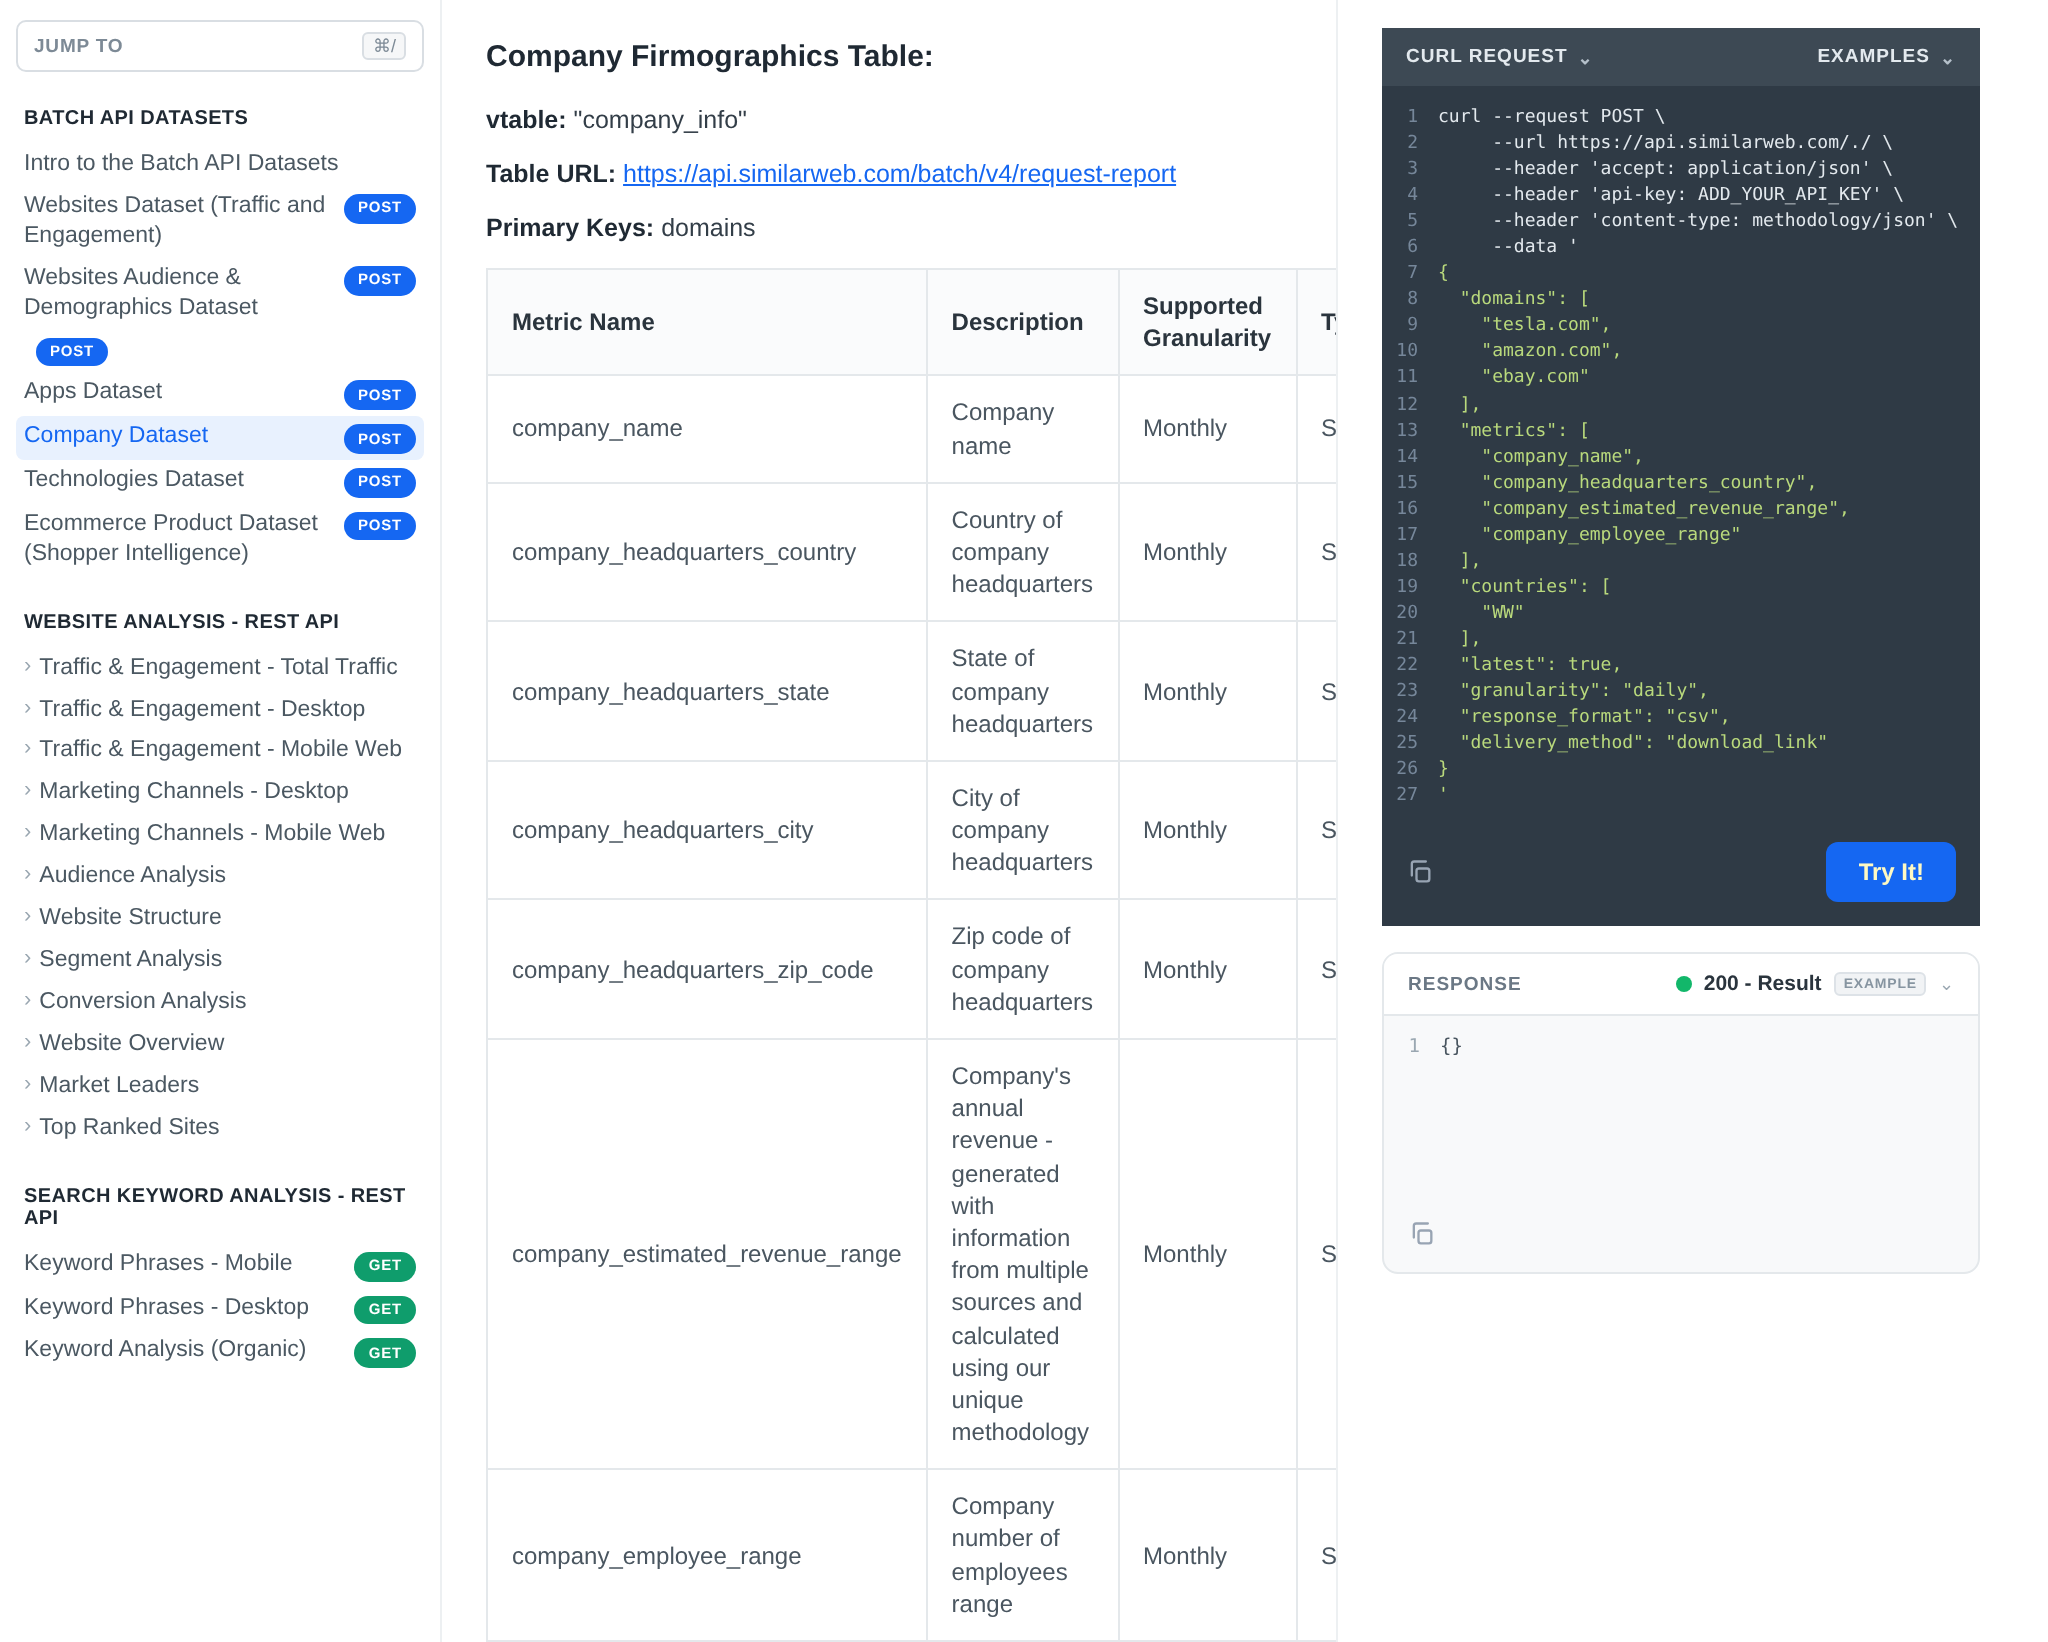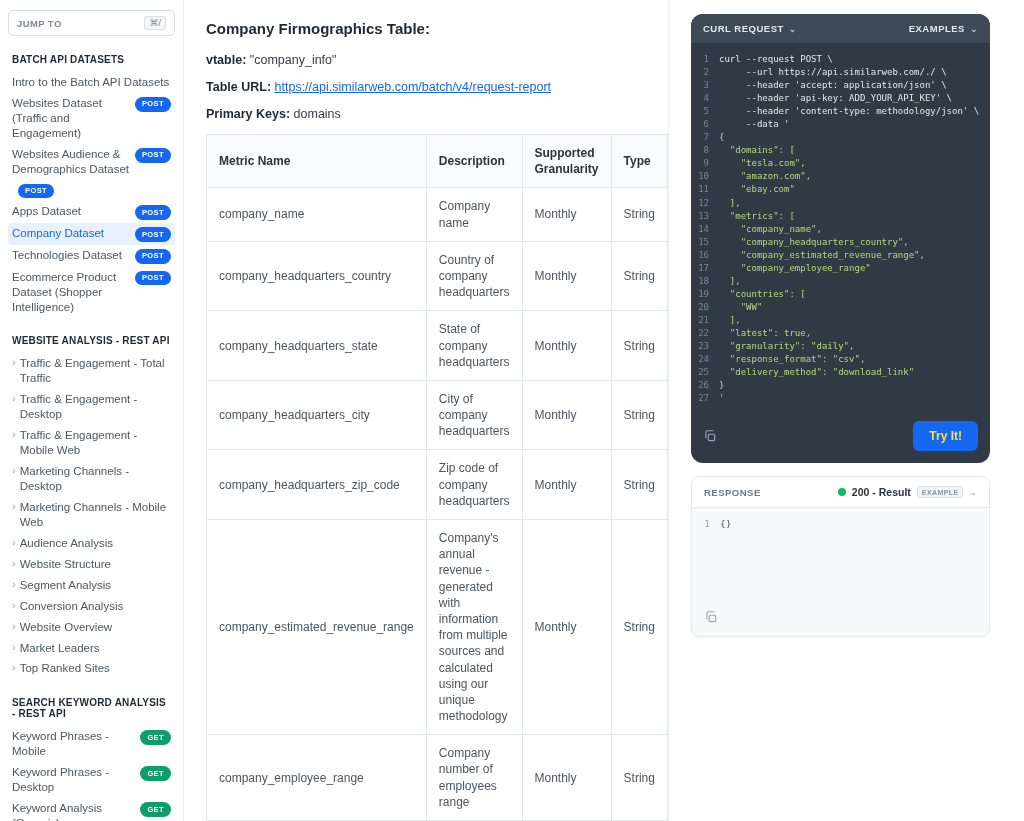--- a/index.html
+++ b/index.html
@@ -1,20 +1,20 @@
 <!DOCTYPE html>
 <html><head>
 <meta charset="utf-8">
 <style>
   * { margin:0; padding:0; box-sizing:border-box; }
   html,body { width:1024px; height:821px; overflow:hidden; }
   body { font-family:"Liberation Sans", sans-serif; background:#ffffff; color:#2a343d; display:flex; }
 
   
-  .sidebar { width:184px; flex:none; border-right:1px solid #edf0f2; padding:10px 8px 0 8px; overflow:hidden; }
+  .sidebar { width:221px; flex:none; border-right:1px solid #edf0f2; padding:10px 8px 0 8px; overflow:hidden; }
   .jump-box { display:flex; align-items:center; justify-content:space-between; border:1px solid #d9dee3; border-radius:5px; padding:5px 8px; background:#fff; cursor:pointer; }
   .jump-label { font-size:9.5px; font-weight:bold; color:#7d8a96; letter-spacing:.4px; }
   .kbd { font-size:9px; border:1px solid #d9dee3; border-radius:3px; padding:1px 4px; color:#7d8a96; background:#f6f7f8; }
   .section-title { font-size:10px; font-weight:bold; color:#1f2933; margin:18px 4px 7px 4px; letter-spacing:.2px; }
   .nav-item { display:flex; align-items:flex-start; padding:3px 4px; border-radius:4px; color:#4b5862; cursor:pointer; line-height:1.3; }
   .nav-item.active { background:#e8f1fe; color:#1567f2; }
   .nav-label { flex:1; font-size:11.5px; }
   .chev { color:#9aa7b1; margin-right:4px; font-size:11px; line-height:1.2; flex:none; }
   .badge { font-size:7.5px; font-weight:bold; color:#fff; border-radius:8px; padding:2.5px 7px; margin-left:6px; margin-top:1px; flex:none; letter-spacing:.4px; }
   .badge.post { background:#1567f2; }
@@ -28,31 +28,31 @@
   .link { color:#1567f2; text-decoration:underline; cursor:pointer; }
 
   table.metrics { width:100%; border-collapse:collapse; font-size:12px; color:#4a5660; margin-top:6px; }
   .metrics th, .metrics td { border:1px solid #e4e8eb; padding:10px 12px; text-align:left; vertical-align:middle; line-height:1.35; }
   .metrics th { background:#fafbfc; color:#2a343d; font-weight:bold; }
   .col-metric { width:46%; } .col-desc { width:27%; } .col-gran { width:16%; } .col-type { width:11%; }
   .icon-btn { background:none; border:none; cursor:pointer; display:flex; align-items:center; padding:0; }
 
   
   .right-col { width:356px; flex:none; border-left:1px solid #edf0f2; padding:14px 34px 0 22px; overflow:hidden; background:#fff; }
-  .code-panel { background:#2f3a45; border-radius:12px; overflow:hidden; }
+  .code-panel { background:#2f3a45; border-radius:0; overflow:hidden; }
   .code-header { display:flex; justify-content:space-between; align-items:center; background:#3d4954; padding:9px 12px; color:#e3e9ee; font-size:9.5px; font-weight:bold; letter-spacing:.5px; }
   .hdr-group { display:flex; align-items:center; gap:5px; cursor:pointer; }
   .hdr-chev { font-size:9px; color:#b5c0ca; }
   .code-body { padding:10px 0 6px 0; font-family:"DejaVu Sans Mono", monospace; font-size:9px; line-height:1.45; }
   .code-line { display:flex; white-space:pre; }
   .ln { width:28px; text-align:right; color:#76879a; flex:none; padding-right:10px; }
   .lc { color:#b9d97c; }
   .code-body .code-line:nth-child(-n+6) .lc { color:#e3e9ee; }
   .code-footer { display:flex; justify-content:space-between; align-items:center; padding:10px 12px 12px 12px; }
-  .try-btn { background:#1567f2; color:#fde047; border:none; border-radius:6px; padding:8px 16px; font-weight:bold; font-size:12px; cursor:pointer; font-family:"Liberation Sans", sans-serif; }
+  .try-btn { background:#1567f2; color:#fef9c3; border:none; border-radius:6px; padding:8px 16px; font-weight:bold; font-size:12px; cursor:pointer; font-family:"Liberation Sans", sans-serif; }
 
   .resp-panel { margin-top:13px; border:1px solid #e4e8eb; border-radius:8px; overflow:hidden; background:#f8f9fa; }
   .resp-header { display:flex; align-items:center; padding:9px 12px; background:#fff; border-bottom:1px solid #e4e8eb; }
   .resp-title { font-size:9.5px; font-weight:bold; color:#6b7885; letter-spacing:.5px; }
   .resp-right { margin-left:auto; display:flex; align-items:center; gap:6px; cursor:pointer; }
   .status-dot { width:8px; height:8px; border-radius:50%; background:#12b76a; }
   .status-text { font-size:10.5px; font-weight:bold; color:#2a343d; }
   .example-badge { font-size:7px; font-weight:bold; color:#8795a1; border:1px solid #dde2e7; background:#f1f3f5; border-radius:3px; padding:1.5px 4px; letter-spacing:.4px; }
   .resp-body { padding:10px 0; font-family:"DejaVu Sans Mono", monospace; font-size:9.5px; height:96px; }
   .resp-body .ln { color:#9aa7b1; }

